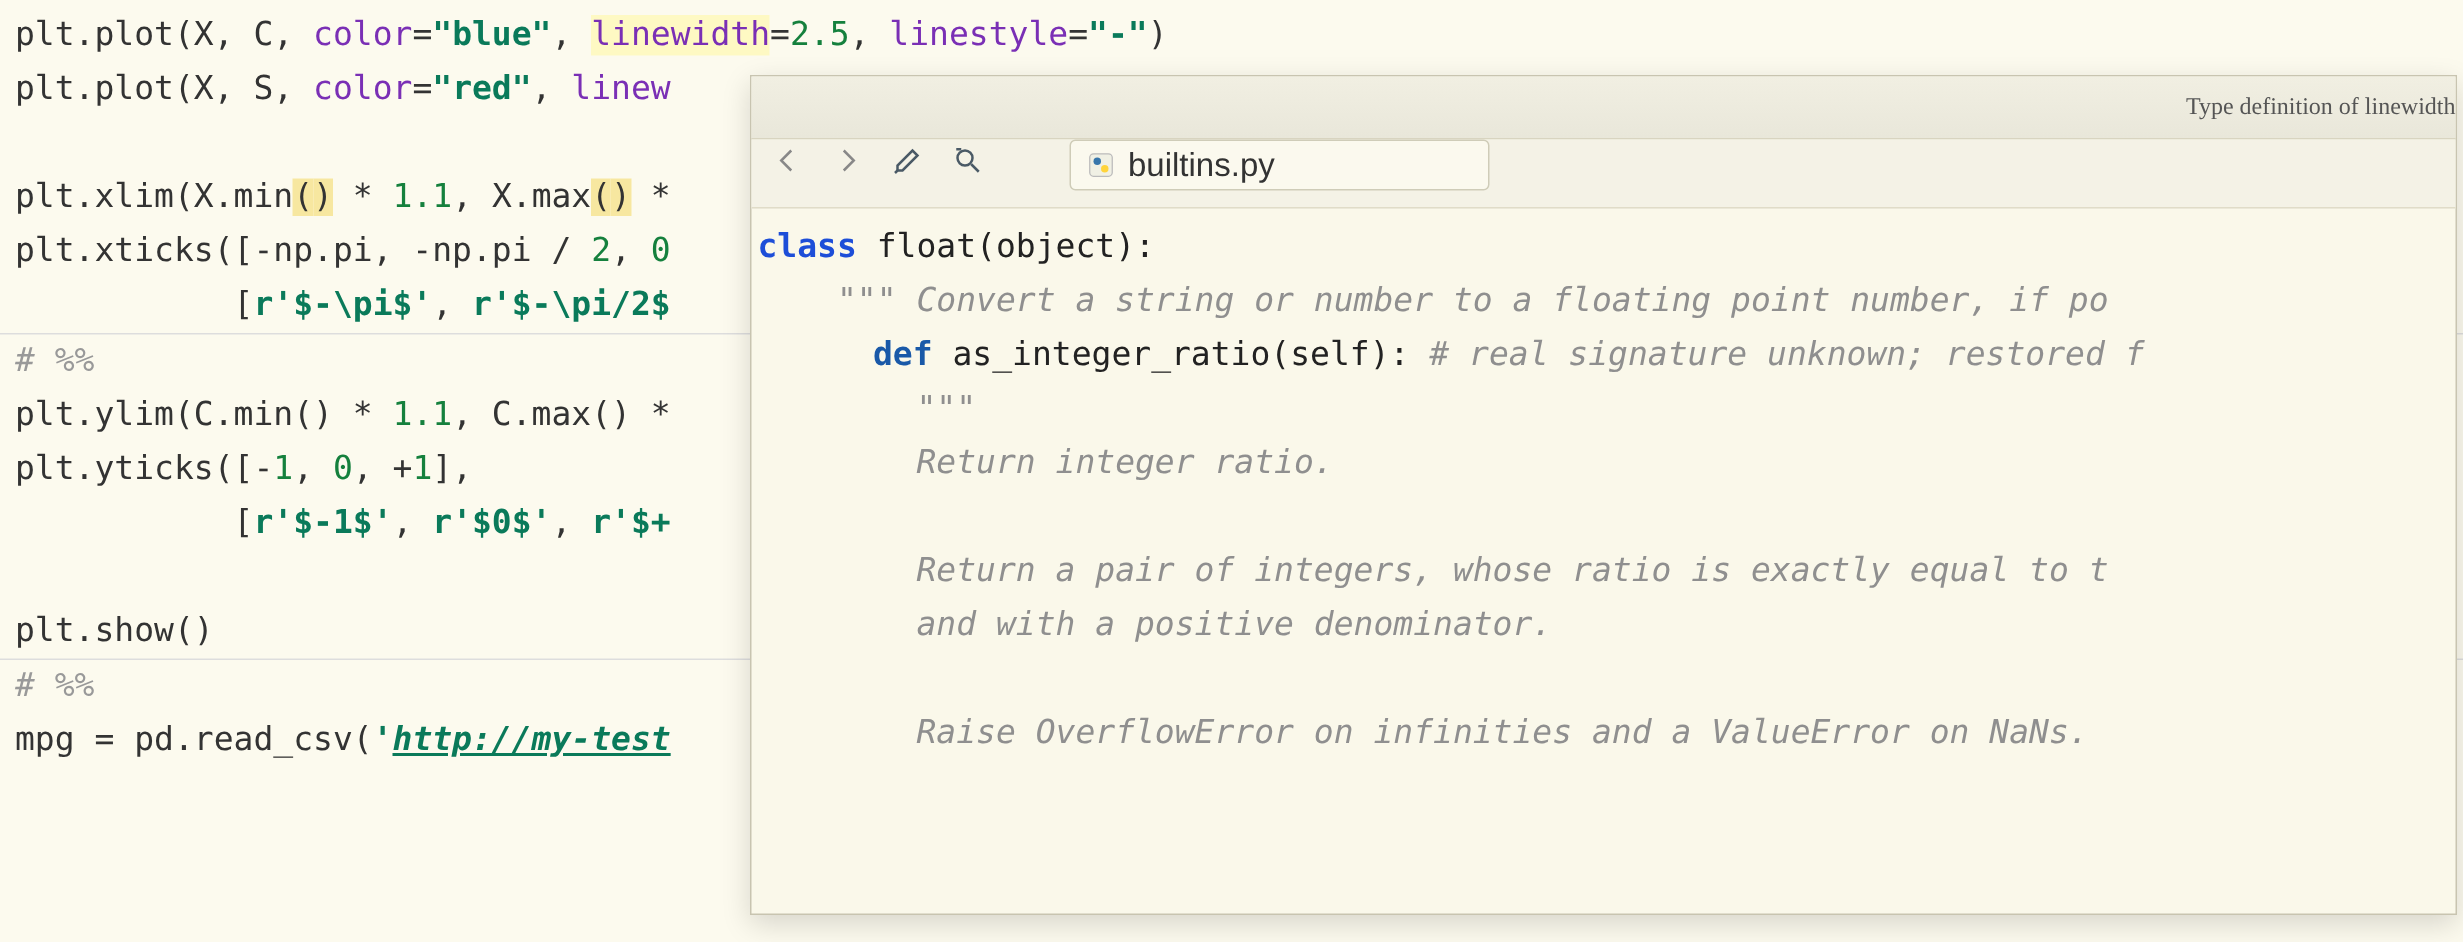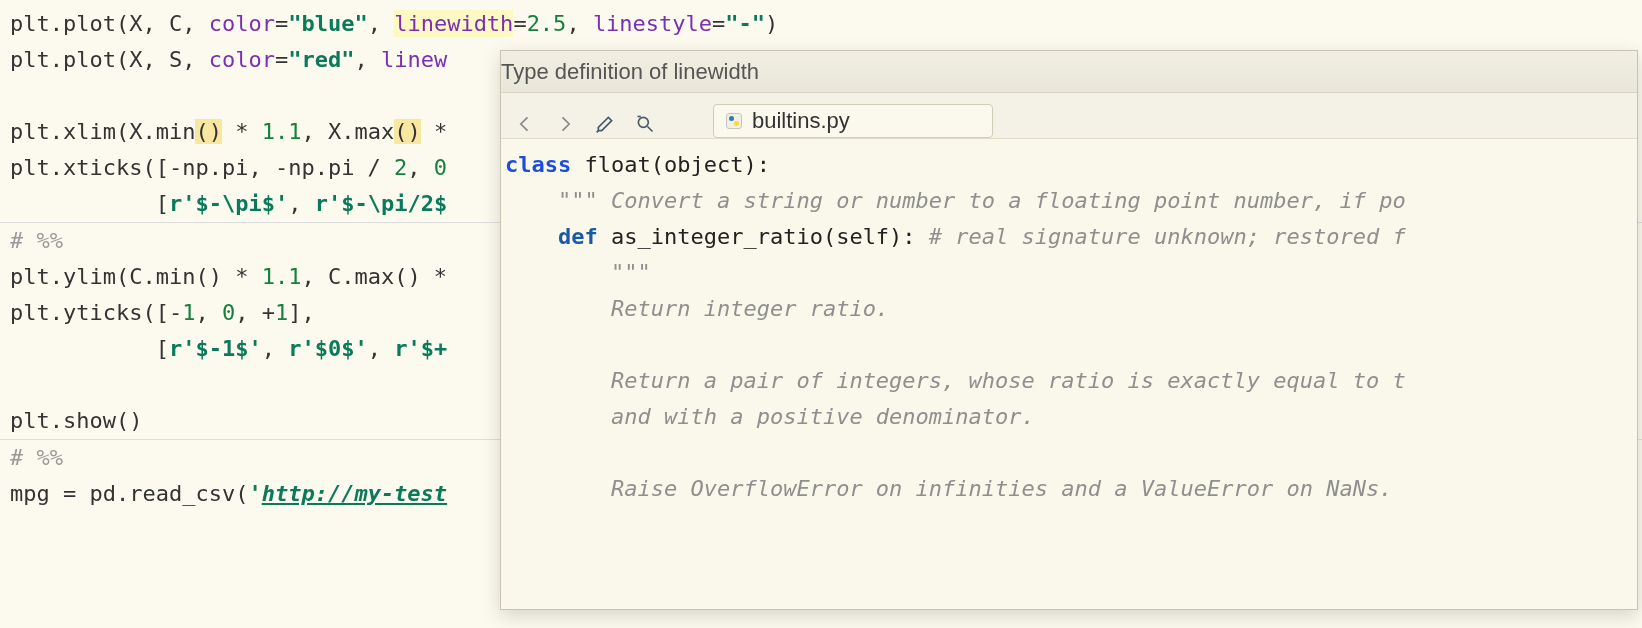--- a/index.html
+++ b/index.html
@@ -42,32 +42,32 @@
     top: 50px;
     width: 1138px;
     height: 560px;
     background: #faf8ea;
     border: 1px solid #c8c4b0;
     box-shadow: 0 6px 18px rgba(0,0,0,0.15);
     display: flex;
     flex-direction: column;
   }
   .popup-title {
-    font-family: Liberation Sans, sans-serif;
-    font-size: 22px;
+    font-family: Liberation Serif, serif;
+    font-size: 16px;
     color: #555;
-    text-align: left;
+    text-align: right;
     height: 42px;
     line-height: 42px;
     background: linear-gradient(#f1efe2, #e9e7da);
     border-bottom: 1px solid #d8d4c0;
   }
   .popup-toolbar {
     display: flex;
-    align-items: flex-end;
+    align-items: flex-start;
     height: 46px;
     padding: 0 10px;
     gap: 12px;
     background: #f4f2e6;
     border-bottom: 1px solid #e0dcc8;
     font-family: -apple-system, "Helvetica Neue", Arial, sans-serif;
     font-size: 22px;
   }
   .tb-btn {
     width: 28px; height: 28px;
@@ -100,21 +100,21 @@
   }
   .popup-body {
     flex: 1;
     padding: 8px 0 0 4px;
     white-space: pre;
     line-height: 36px;
     overflow: hidden;
     color: #222;
   }
   .doc { color: #8f8f8f; font-style: italic; }
-  .def-kw { color: #1959a8; font-weight: bold; }
+  .def-kw { color: #1959a8; font-weight: bold; margin-left: 24px; }
   .class-kw { color: #1d4ed8; font-weight: bold; }
 
   svg { display: block; }
 </style>
 </head>
 <body>
 
 <div class="editor" id="editor"><div class="code-line"><span>plt.plot(X, C, </span><span class="hl-name">color</span><span>=</span><span class="hl-str">"blue"</span><span>, </span><span class="hl-name caret-bg">linewidth</span><span>=</span><span class="hl-num">2.5</span><span>, </span><span class="hl-name">linestyle</span><span>=</span><span class="hl-str">"-"</span><span>)</span></div><div class="code-line"><span>plt.plot(X, S, </span><span class="hl-name">color</span><span>=</span><span class="hl-str">"red"</span><span>, </span><span class="hl-name">linew</span></div><div class="code-line">&nbsp;</div><div class="code-line"><span>plt.xlim(X.min</span><span class="paren-match">(</span><span class="paren-match">)</span><span> * </span><span class="hl-num">1.1</span><span>, X.max</span><span class="paren-match">(</span><span class="paren-match">)</span><span> *</span></div><div class="code-line"><span>plt.xticks([-np.pi, -np.pi / </span><span class="hl-num">2</span><span>, </span><span class="hl-num">0</span></div><div class="code-line"><span>           [</span><span class="hl-str">r'$-\pi$'</span><span>, </span><span class="hl-str">r'$-\pi/2$</span></div><div class="code-line cell-sep"><span class="hl-comment"># %%</span></div><div class="code-line"><span>plt.ylim(C.min() * </span><span class="hl-num">1.1</span><span>, C.max() *</span></div><div class="code-line"><span>plt.yticks([-</span><span class="hl-num">1</span><span>, </span><span class="hl-num">0</span><span>, +</span><span class="hl-num">1</span><span>],</span></div><div class="code-line"><span>           [</span><span class="hl-str">r'$-1$'</span><span>, </span><span class="hl-str">r'$0$'</span><span>, </span><span class="hl-str">r'$+</span></div><div class="code-line">&nbsp;</div><div class="code-line"><span>plt.show()</span></div><div class="code-line cell-sep"><span class="hl-comment"># %%</span></div><div class="code-line"><span>mpg = pd.read_csv(</span><span class="hl-str">'</span><span class="hl-link">http://my-test</span></div></div>
 
 <div class="popup">

